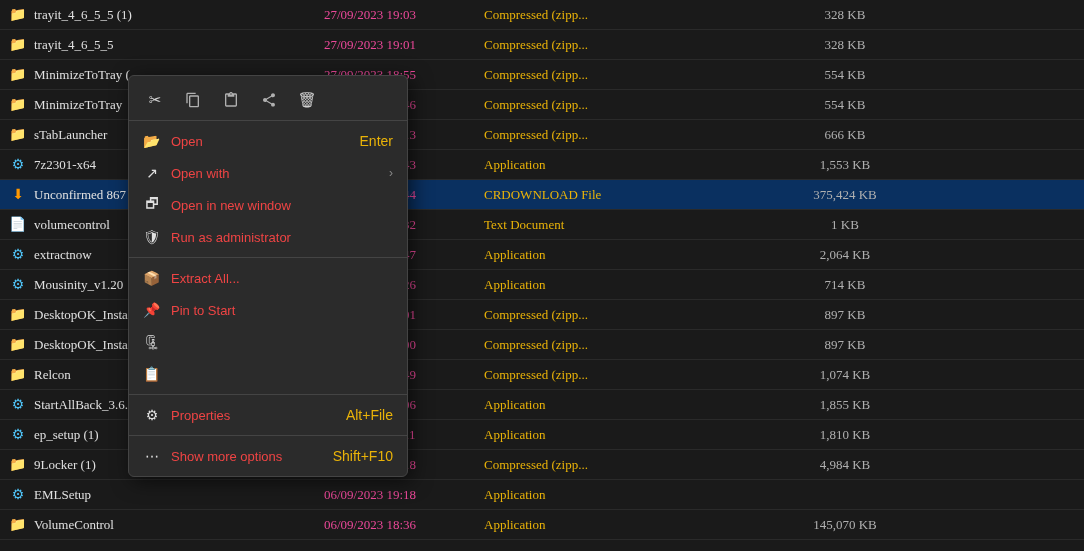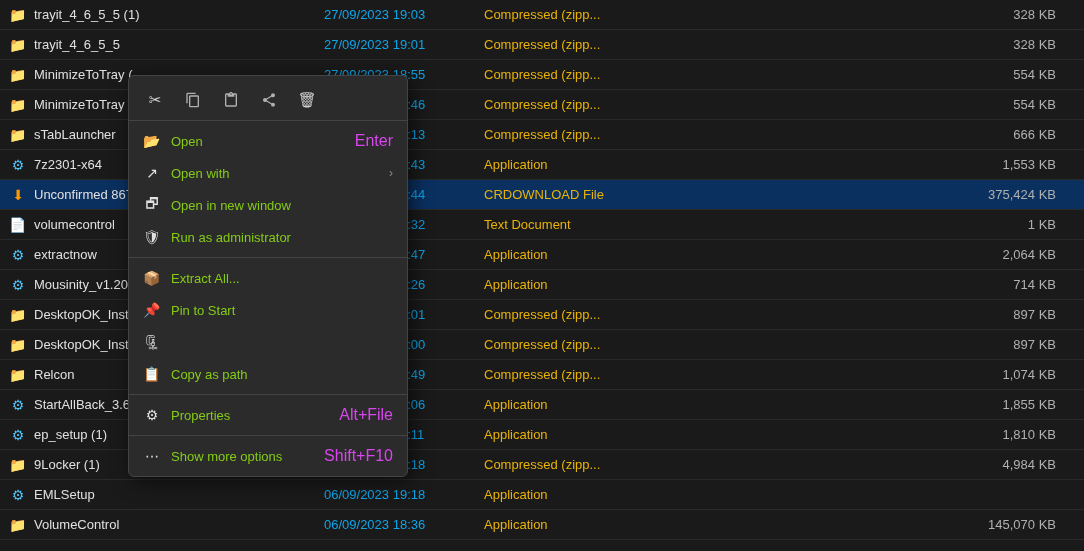--- a/index.html
+++ b/index.html
@@ -22,20 +22,21 @@
       top: 0;
       left: 0;
     }
 
     .file-row {
       display: flex;
       align-items: center;
       height: 30px;
       padding: 0 8px;
       border-bottom: 1px solid #2a2a2a;
+      font-family: Liberation Serif, serif;
     }
 
     .file-row.selected {
       background: #0a3060;
     }
 
     .file-icon {
       width: 20px;
       height: 20px;
       margin-right: 6px;
@@ -48,36 +49,36 @@
 
     .file-name {
       flex: 0 0 280px;
       white-space: nowrap;
       overflow: hidden;
       text-overflow: ellipsis;
     }
 
     .file-date {
       flex: 0 0 160px;
-      color: #0ea5e9;
+      color: #ec4899;
       padding-left: 10px;
     }
 
     .file-type {
       flex: 0 0 160px;
       color: #eab308;
       padding-left: 10px;
       white-space: nowrap;
       overflow: hidden;
       text-overflow: ellipsis;
     }
 
     .file-size {
       flex: 1;
-      text-align: right;
+      text-align: center;
       color: #b0b0b0;
       padding-right: 20px;
     }
 
     
     .icon-folder::before {
       content: '📁';
       font-size: 14px;
     }
 
@@ -148,26 +149,26 @@
       height: 18px;
       display: flex;
       align-items: center;
       justify-content: center;
       font-size: 14px;
       flex-shrink: 0;
     }
 
     .context-item .item-label {
       flex: 1;
-      color: #84cc16;
+      color: #ef4444;
     }
 
     .context-item .item-shortcut {
-      color: #d946ef;
-      font-size: 16px;
+      color: #eab308;
+      font-size: 14px;
     }
 
     .context-item .item-arrow {
       color: #888;
       font-size: 12px;
     }
 
     .context-separator {
       height: 1px;
       background: #444;
@@ -359,21 +360,20 @@
       <div class="item-icon">📌</div>
       <span class="item-label">Pin to Start</span>
 
     </div>
       <div class="context-item">
       <div class="item-icon">🗜</div>
 
     </div>
       <div class="context-item">
       <div class="item-icon">📋</div>
-      <span class="item-label">Copy as path</span>
 
     </div>
       <div class="context-separator"></div>
       <div class="context-item">
       <div class="item-icon">⚙</div>
       <span class="item-label">Properties</span>
       <span class="item-shortcut">Alt+File</span>
 
     </div>
       <div class="context-separator"></div>

